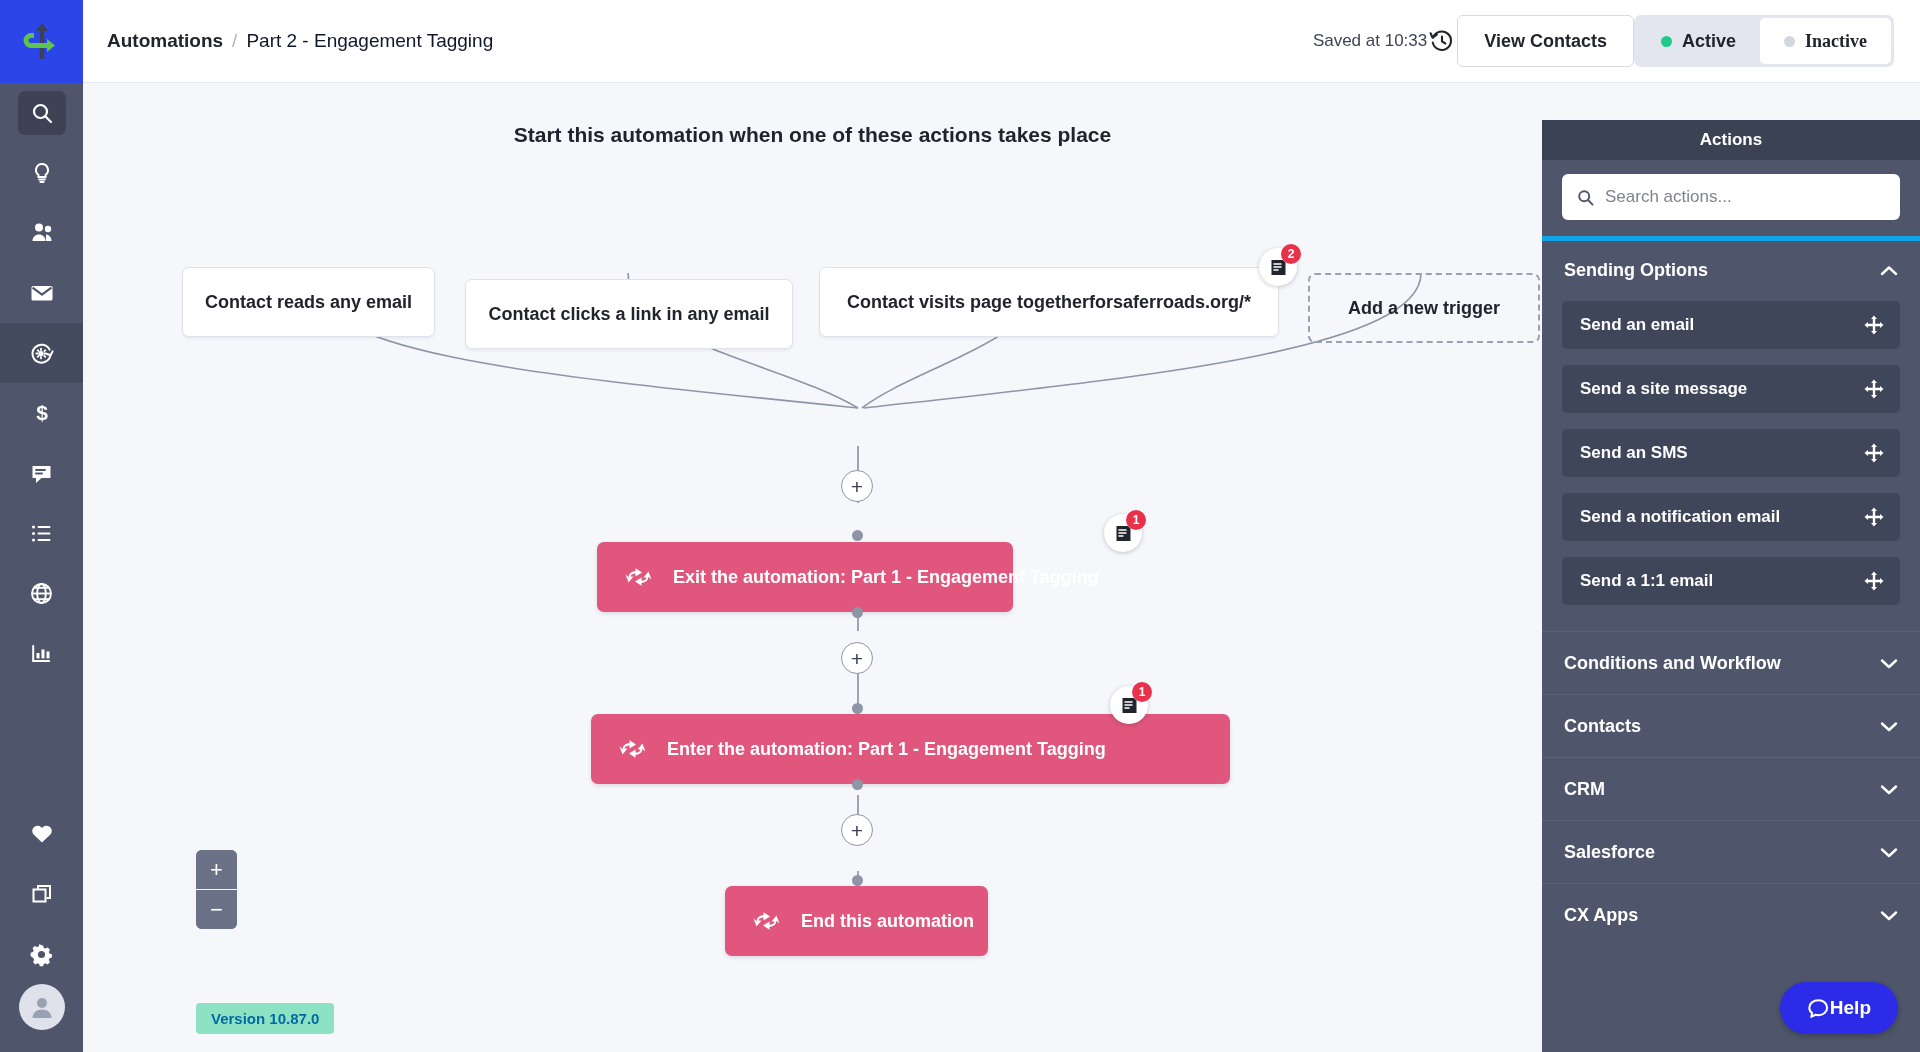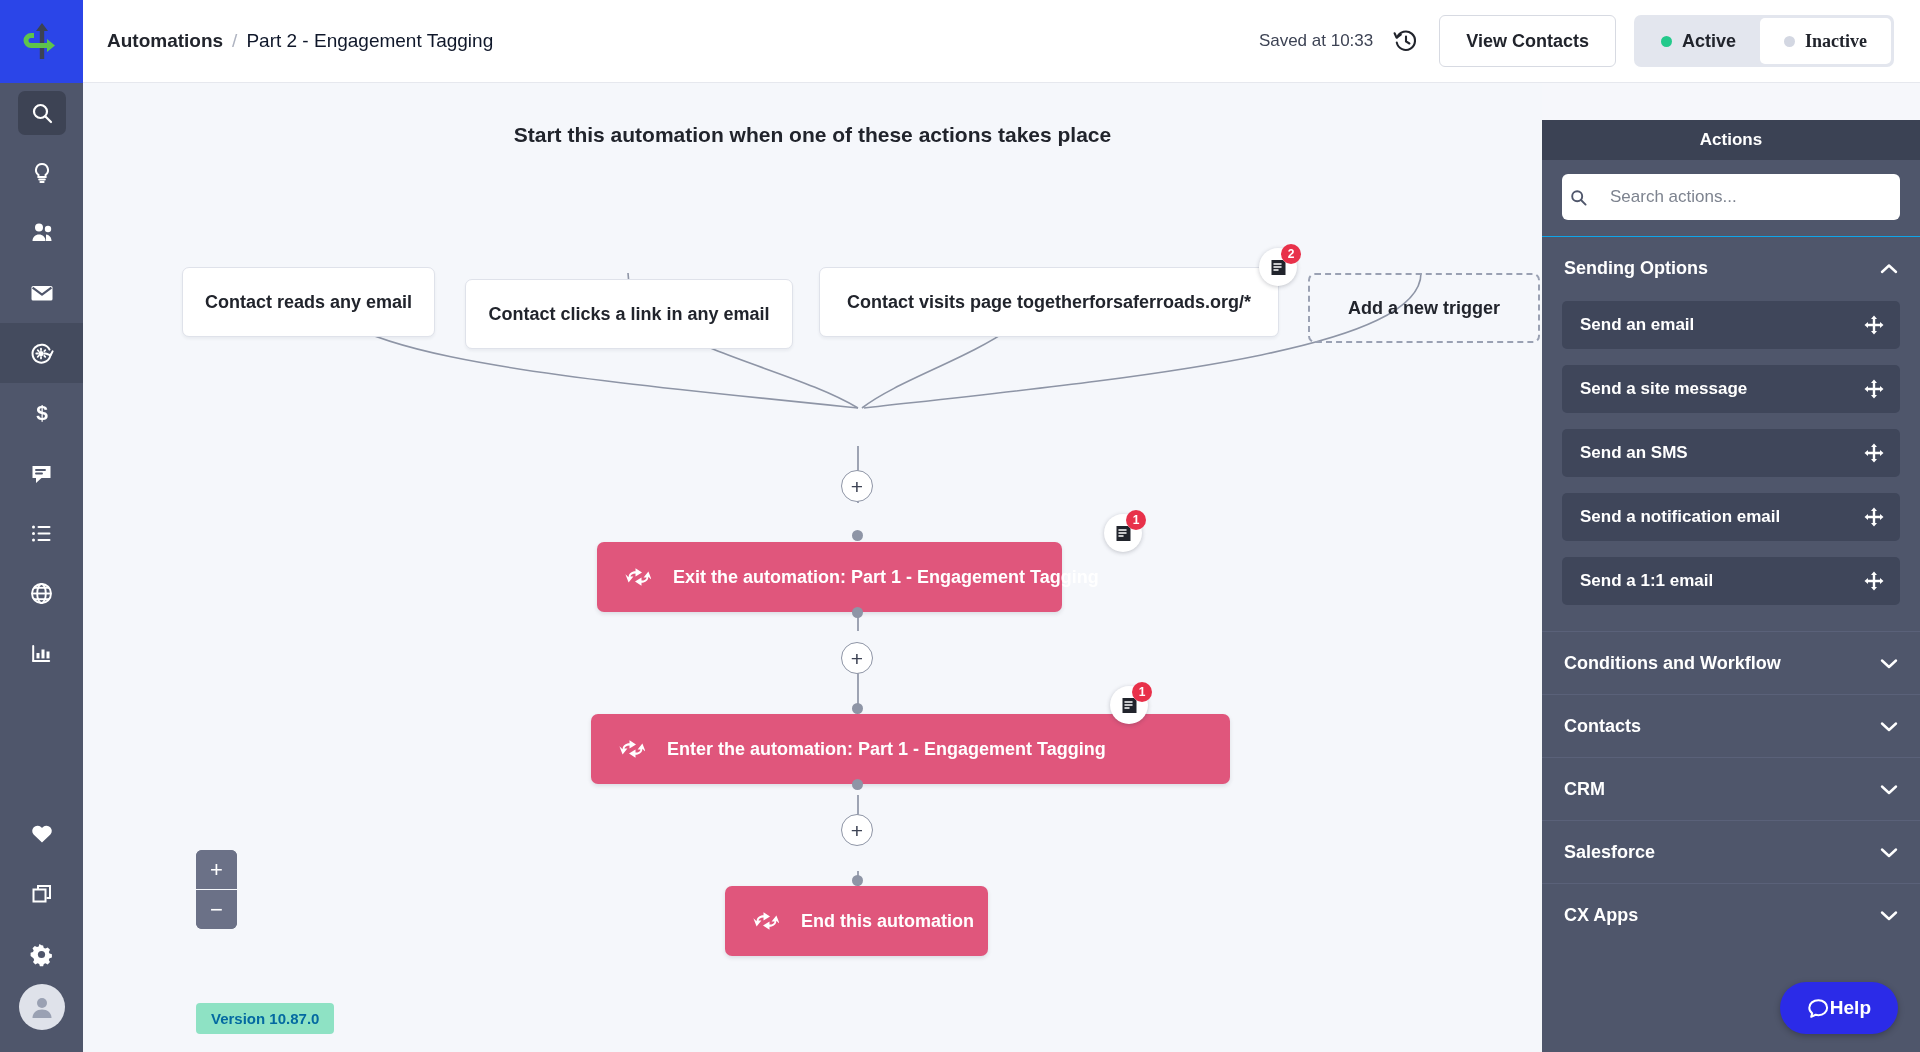--- a/index.html
+++ b/index.html
@@ -44,21 +44,21 @@
 
   .topbar {
     height: 83px; flex: 0 0 83px; background: #ffffff;
     border-bottom: 1px solid #e6e8ee;
     display: flex; align-items: center; padding: 0 26px 0 24px; justify-content: space-between;
   }
   .crumb { font-size: 19px; color: #3d4354; display: flex; align-items: center; gap: 9px; }
   .crumb .b1 { font-weight: bold; color: #21242c; }
   .crumb .sep { color: #aeb3c0; }
   .crumb .b2 { color: #0f172a; }
-  .topbar-right { margin-left: auto; display: flex; align-items: center; gap: 18px; }
+  .topbar-right { margin-left: auto; display: flex; align-items: center; }
   .saved { font-size: 17px; color: #3d4354; }
   .hist-btn { width: 30px; height: 30px; display: flex; align-items: center; justify-content: center; }
   .view-contacts {
     border: 1px solid #d7dae2; background: #fff; border-radius: 6px;
     height: 52px; padding: 0 26px; font-size: 18px; font-weight: bold; color: #21242c;
     display: flex; align-items: center; cursor: pointer;
   }
   .toggle {
     display: flex; background: #e3e6ee; border-radius: 7px; padding: 3px; height: 52px;
     align-items: center;
@@ -147,34 +147,34 @@
     position: relative;
     margin-top: 37px;
   }
   .panel-head {
     height: 40px; background: #3b4254; color: #fff; font-size: 17px; font-weight: bold;
     display: flex; align-items: center; justify-content: center;
   }
   .panel-search { padding: 14px 20px 16px 20px; }
   .search-box {
     background: #fff; border-radius: 6px; height: 46px; display: flex; align-items: center;
-    gap: 23px; padding: 0 8px;
+    gap: 11px; padding: 0 15px;
   }
   .search-box input {
     border: 0; outline: 0; font-size: 17px; color: #21242c; flex: 1 1 auto;
     font-family: "Liberation Sans", sans-serif; background: transparent;
   }
   .search-box input::placeholder { color: #7d838f; }
 
   .sec-head {
     height: 63px; display: flex; align-items: center; justify-content: space-between;
     padding: 0 22px; color: #fff; font-size: 18px; font-weight: bold; cursor: pointer;
     border-top: 1px solid #5a6179;
   }
-  .sec-head.first { border-top: 1px solid #0ea5e9; }
+  .sec-head.first { border-top: 5px solid #0ea5e9; }
   .sec-body { padding: 2px 20px 10px 20px; }
   .action-item {
     background: #3f465a; border-radius: 5px; height: 48px; margin-bottom: 16px;
     display: flex; align-items: center; justify-content: space-between;
     padding: 0 16px 0 18px; color: #fff; font-size: 17px; font-weight: bold; cursor: grab;
   }
 
   .help-btn {
     position: absolute; right: 22px; bottom: 18px; background: #2b2be8; color: #fff;
     border-radius: 28px; height: 52px; padding: 0 27px; display: flex; align-items: center;
@@ -394,21 +394,21 @@
                 <line x1="5" y1="12" x2="9" y2="12"></line>
               </g>
             </svg>
           <span class="count">2</span>
         </div>
         <div class="trigger dashed" style="left:1225px; top:190px; width:232px;">Add a new trigger</div>
 
         <div class="plusnode" style="left:758px; top:387px;">+</div>
 
         <div class="anchor" style="left:769px; top:447px;"></div>
-        <div class="node" style="left:514px; top:459px; width:465px;">
+        <div class="node" style="left:514px; top:459px; width:416px;">
           <span class="nicon">
             <svg width="26" height="22" viewBox="0 0 26 22" fill="#fff">
                 <path d="M10.5 2.2 10.5 5.2 C 6.5 5.2 3.6 7.6 3.6 11.2 L 0.4 8.3 3.6 16.4 8.4 10.6 5.5 10.6 C 5.5 8.9 7.6 7.4 10.5 7.4 L 10.5 10.6 17 6.4Z"></path>
                 <path d="M16.5 19.8 16.5 16.8 C 20.5 16.8 23.4 14.4 23.4 10.8 L 26.6 13.7 23.4 5.6 18.6 11.4 21.5 11.4 C 21.5 13.1 19.4 14.6 16.5 14.6 L 16.5 11.4 10 15.6Z"></path>
               </svg>
           </span>
           <span>Exit the automation: Part 1 - Engagement Tagging</span>
         </div>
         <div class="notebadge" style="left:1021px; top:431px;">
           <svg width="19" height="19" viewBox="0 0 19 19">

